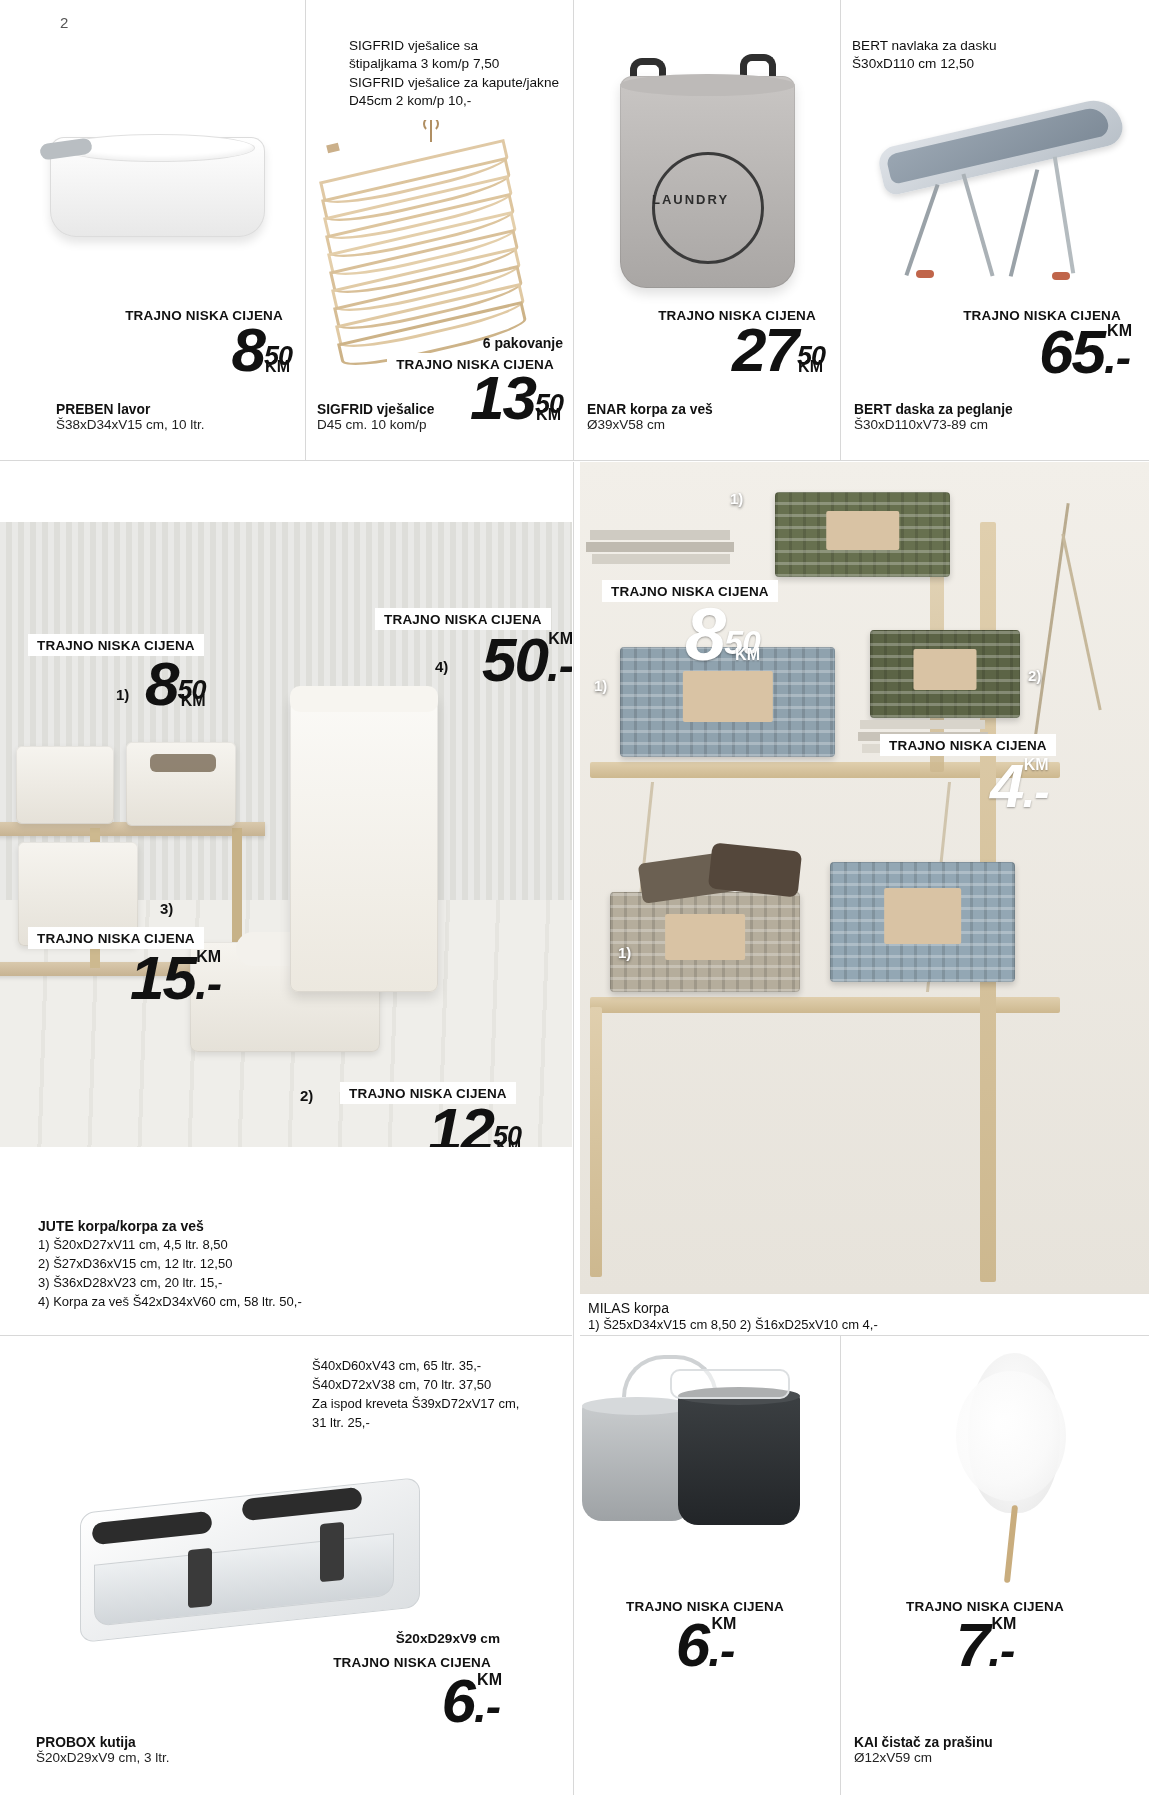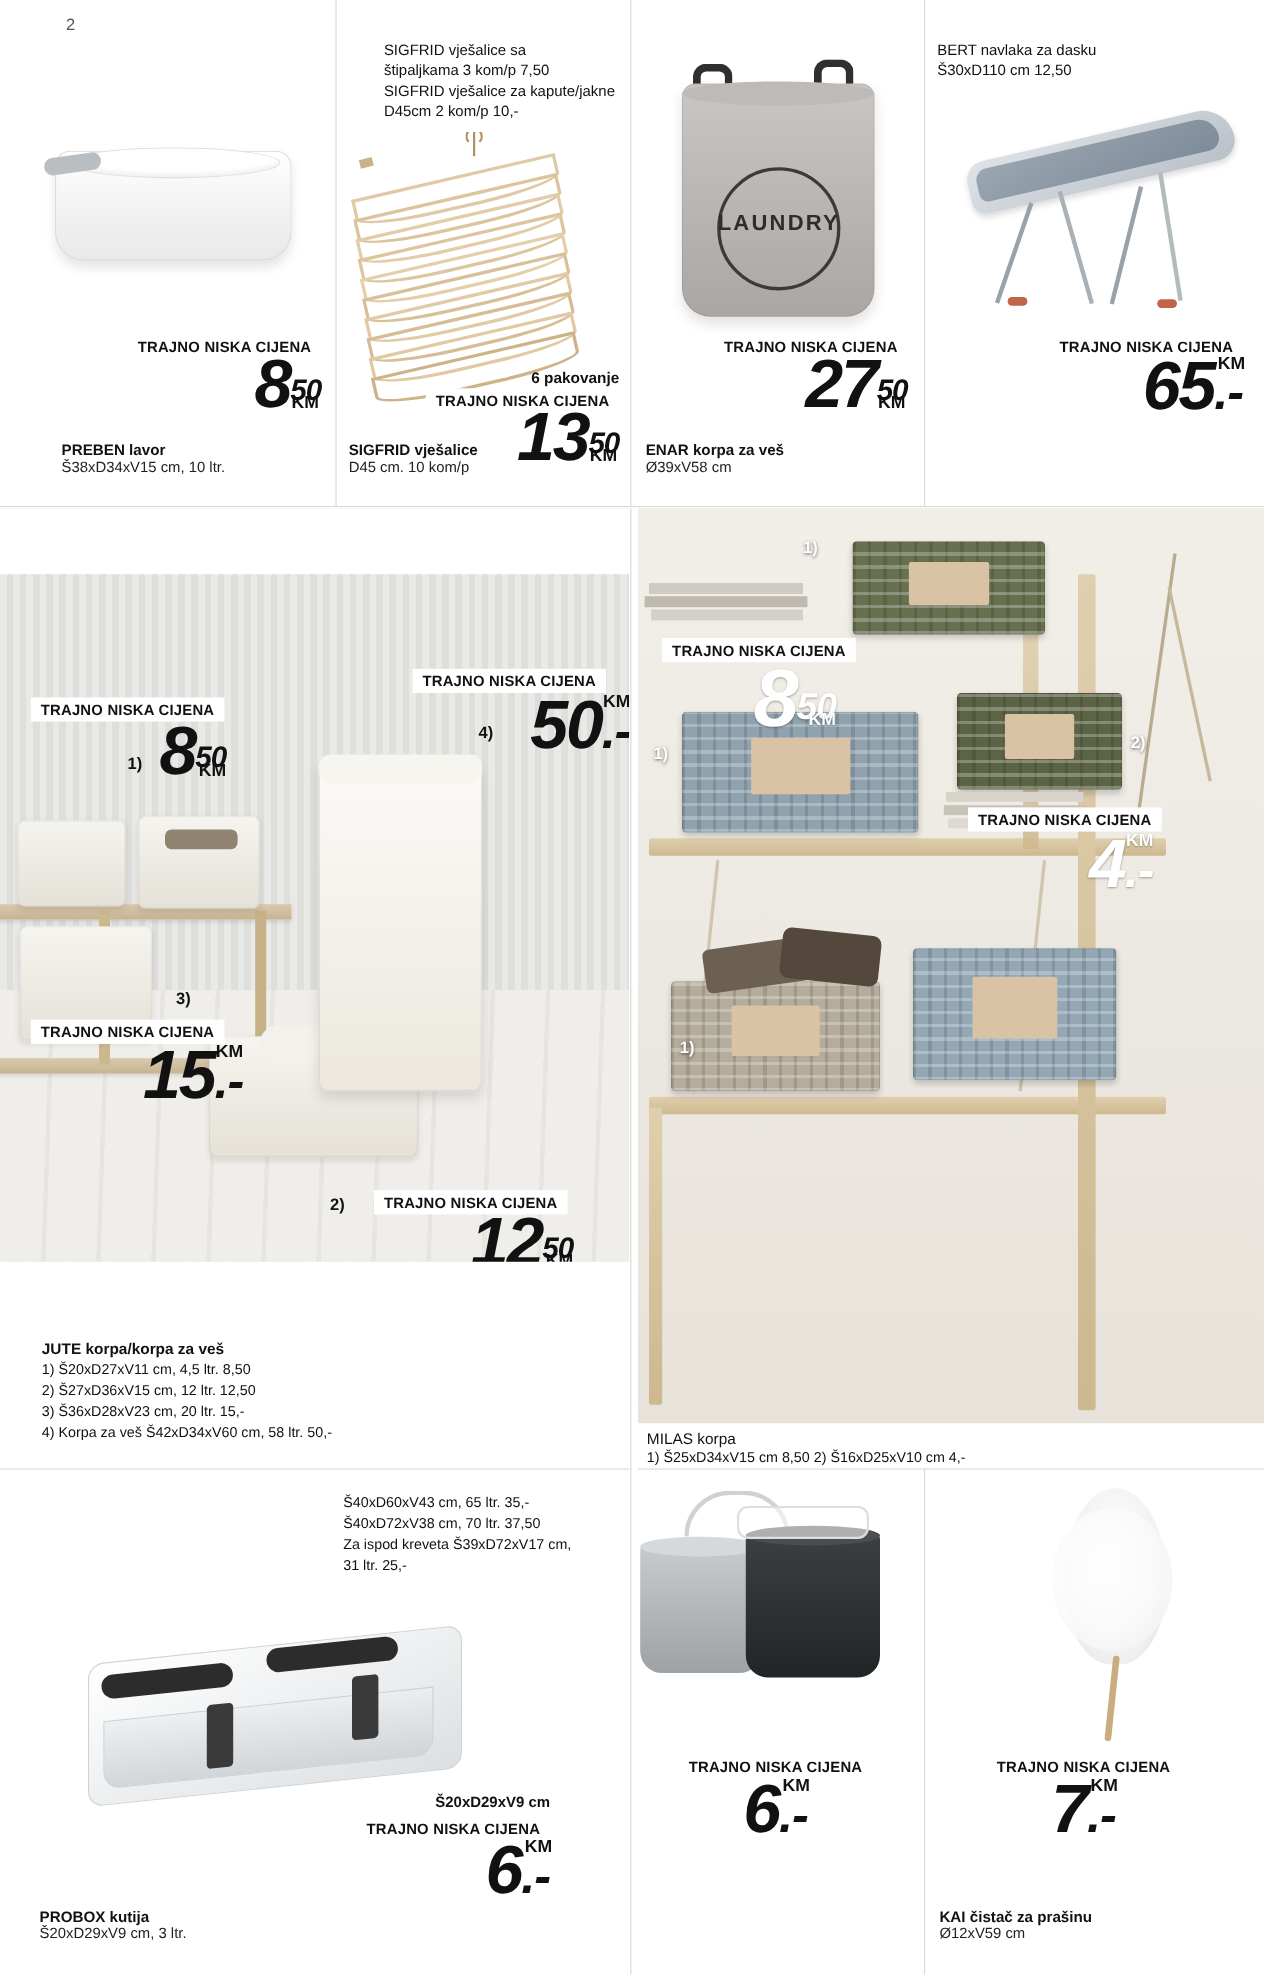--- a/index.html
+++ b/index.html
@@ -225,21 +225,21 @@
     </div>
   </div>
 
   <div class="cell" style="left:573px; top:20px; width:267px; height:430px;">
     <div class="photo" style="left:35px; top:20px; width:205px; height:270px;">
       <div class="abs" style="left:22px; top:18px; width:36px; height:24px; border:7px solid #2f2f2f; border-bottom:none; border-radius:12px 12px 0 0;"></div>
       <div class="abs" style="left:132px; top:14px; width:36px; height:28px; border:7px solid #2f2f2f; border-bottom:none; border-radius:12px 12px 0 0;"></div>
       <div class="abs" style="left:12px; top:36px; width:175px; height:212px; background:linear-gradient(180deg,#c9c6c4,#a9a6a4); border-radius:12px 12px 26px 26px; box-shadow:inset 0 0 0 1px rgba(0,0,0,.08), 0 6px 12px rgba(0,0,0,.12);"></div>
       <div class="abs" style="left:12px; top:34px; width:175px; height:22px; background:#bdbab8; border-radius:50%;"></div>
       <div class="abs" style="left:44px; top:112px; width:112px; height:112px; border:3px solid #3a3a3a; border-radius:50%;"></div>
-      <div class="abs" style="left:44px; top:152px; width:112px; text-align:center; color:#2d2d2d; font-weight:700; font-size:20px; letter-spacing:2px;">LAUNDRY</div>
+      <div class="abs" style="left:44px; top:152px; width:112px; color:#2d2d2d; font-weight:700; font-size:13px; letter-spacing:2px;">LAUNDRY</div>
     </div>
     <div class="abs" style="left:0; top:284px; width:252px; text-align:right;">
       <span class="tnc">TRAJNO NISKA CIJENA</span>
     </div>
     <div class="abs" style="left:0; top:304px; width:252px; text-align:right;">
       <span class="price">
         <span class="int">27</span><span class="sup">50</span><span class="km" style="display:block; text-align:right; margin-top:-14px; margin-right:2px;">KM</span>
       </span>
     </div>
     <div class="abs" style="left:14px; top:382px; width:250px;">
@@ -264,20 +264,24 @@
       <div class="abs" style="left:196px; top:172px; width:18px; height:8px; background:#c0654a; border-radius:4px;"></div>
     </div>
     <div class="abs" style="left:0; top:284px; width:290px; text-align:right;">
       <span class="tnc">TRAJNO NISKA CIJENA</span>
     </div>
     <div class="abs" style="left:0; top:304px; width:290px; text-align:right;">
       <span class="price">
         <span class="int">65</span><span class="sup" style="font-size:46px; vertical-align:baseline;">.-</span><span class="km" style="display:block; text-align:right; margin-top:-52px; margin-right:-2px;">KM</span>
       </span>
     </div>
+    <div class="abs" style="left:14px; top:382px; width:290px;">
+      <div class="title">BERT daska za peglanje</div>
+      <div class="desc">Š30xD110xV73-89 cm</div>
+    </div>
   </div>
 
   <div class="photo" style="left:0px; top:462px; width:572px; height:685px;">
     <div class="scene-wall"></div>
     <div class="abs" style="left:0; top:0; width:572px; height:60px; background:#ffffff;"></div>
     <div class="abs" style="left:0; top:0; width:572px; height:560px; background:transparent;"></div>
     <div class="scene-floor"></div>
 
     <div class="bench" style="left:-10px; top:360px; width:275px; height:14px;"></div>
     <div class="bench" style="left:-10px; top:500px; width:275px; height:14px;"></div>

